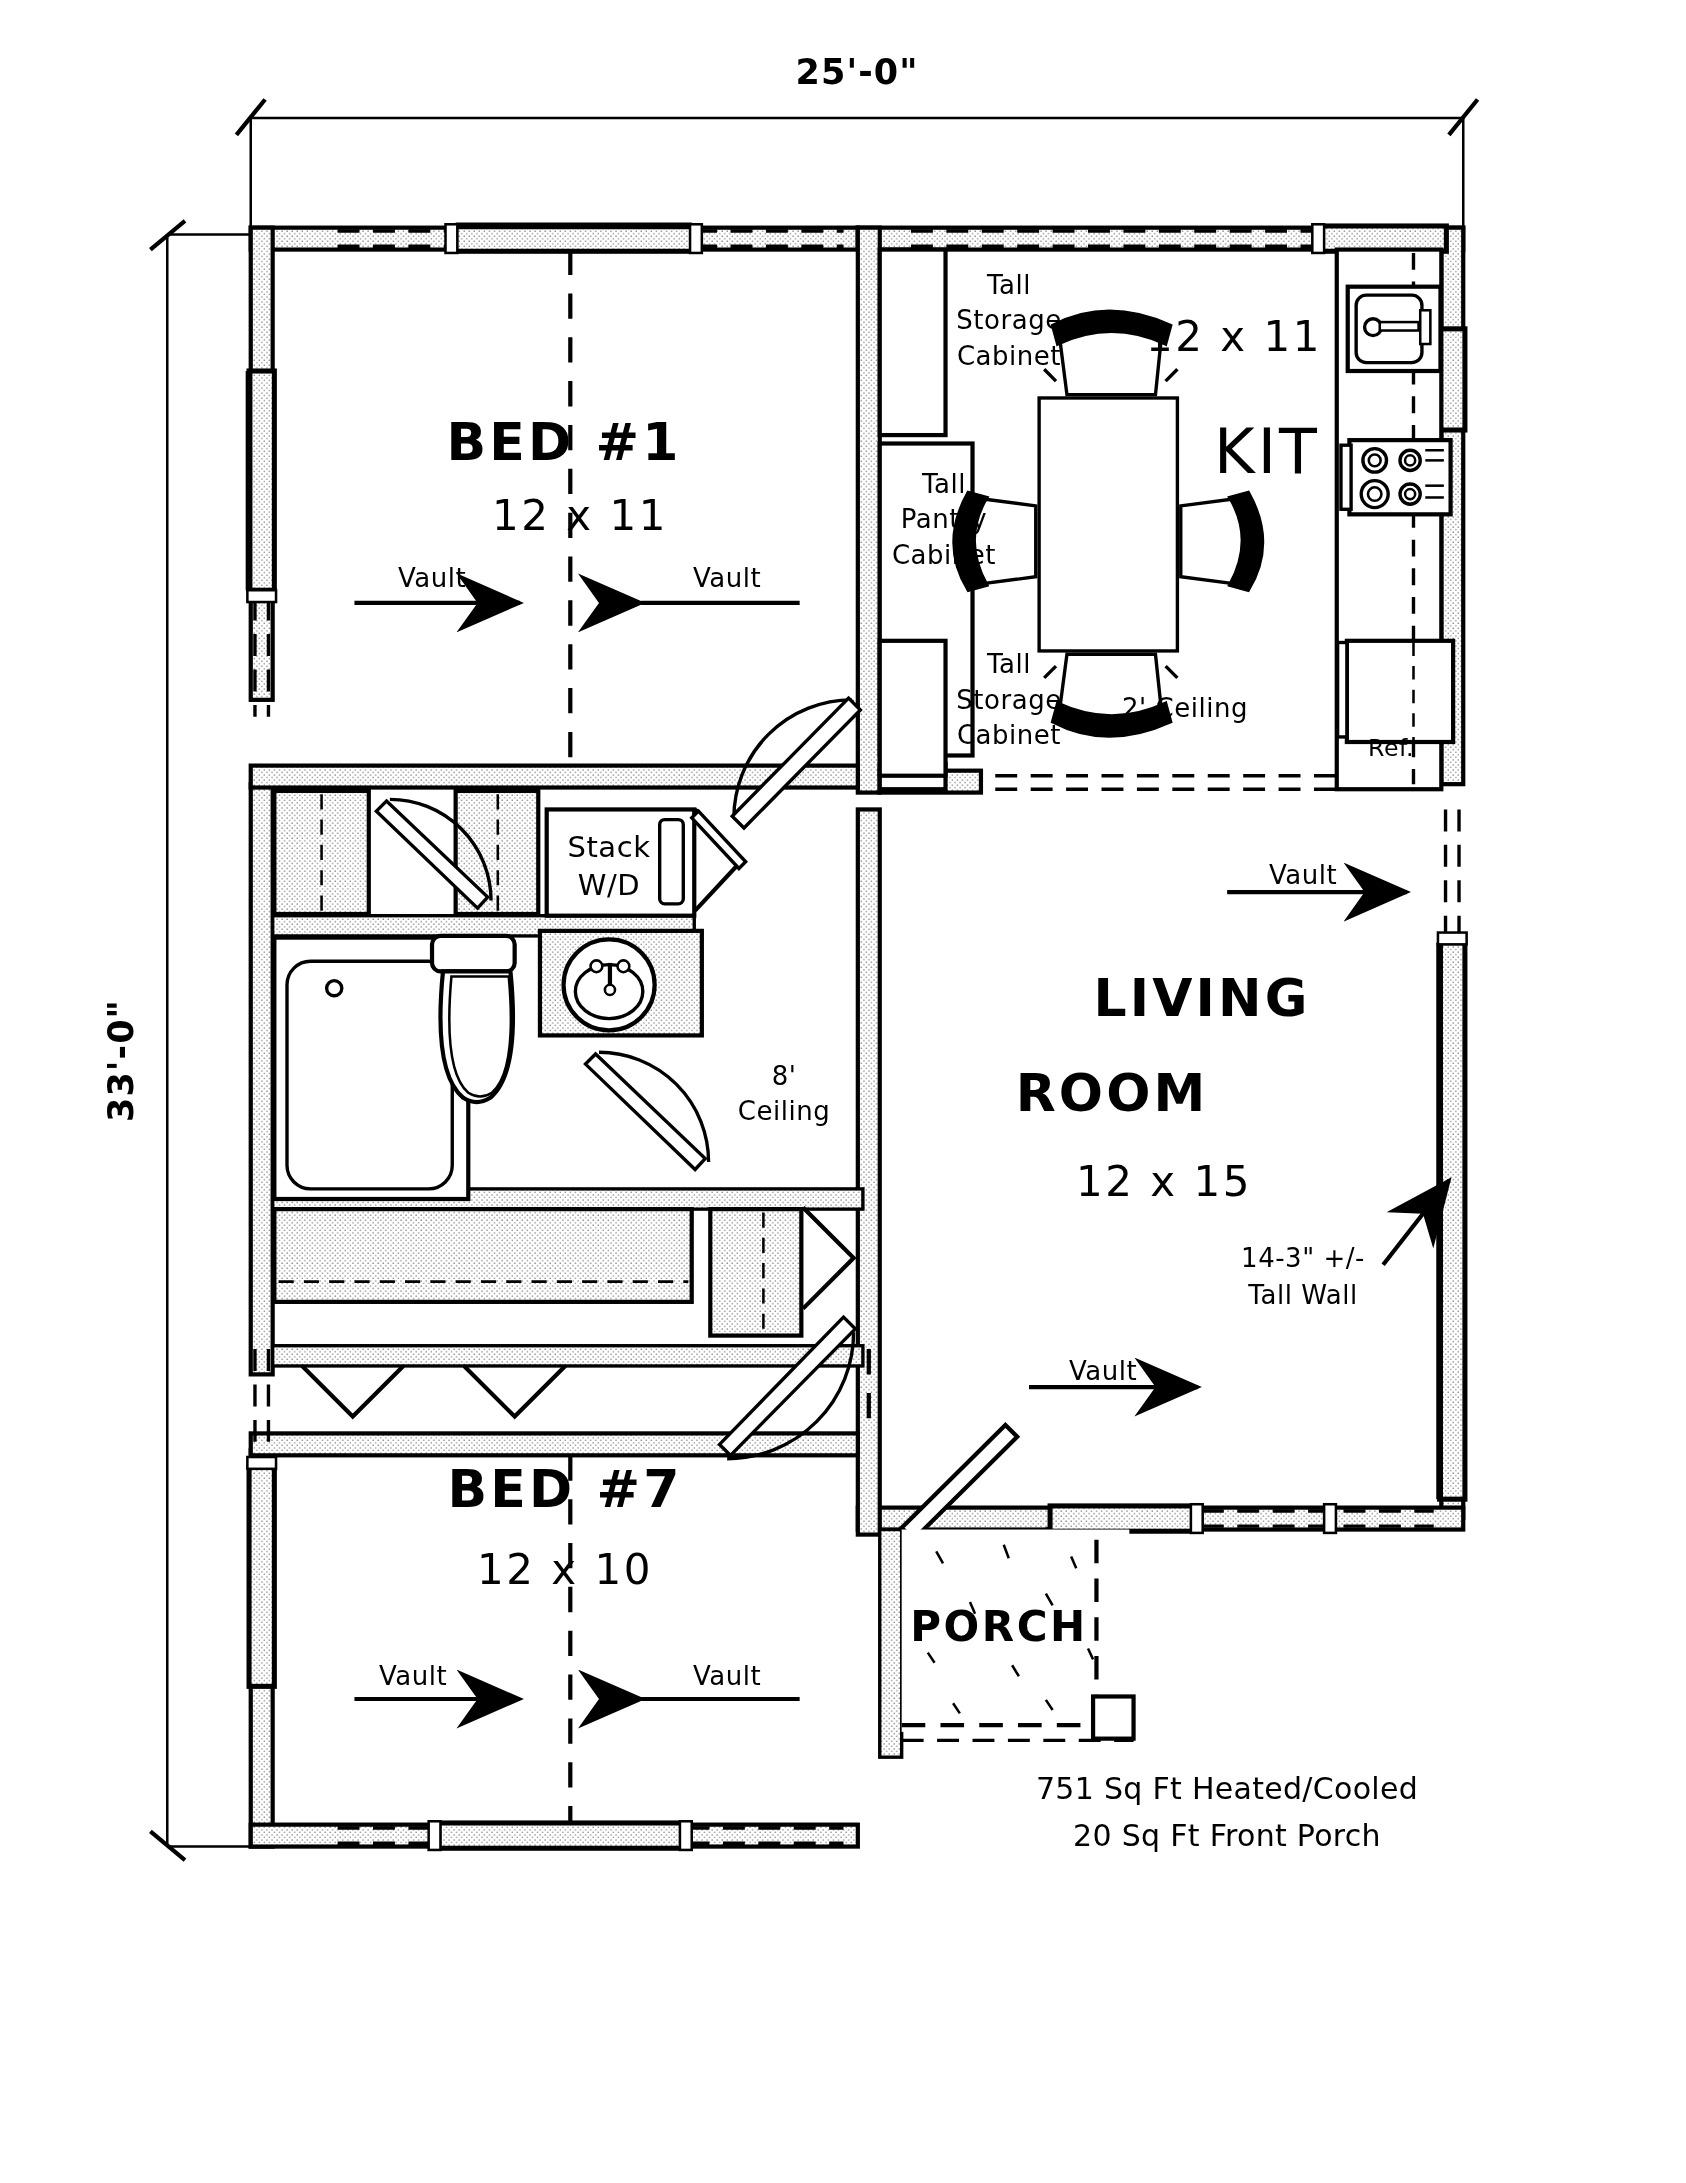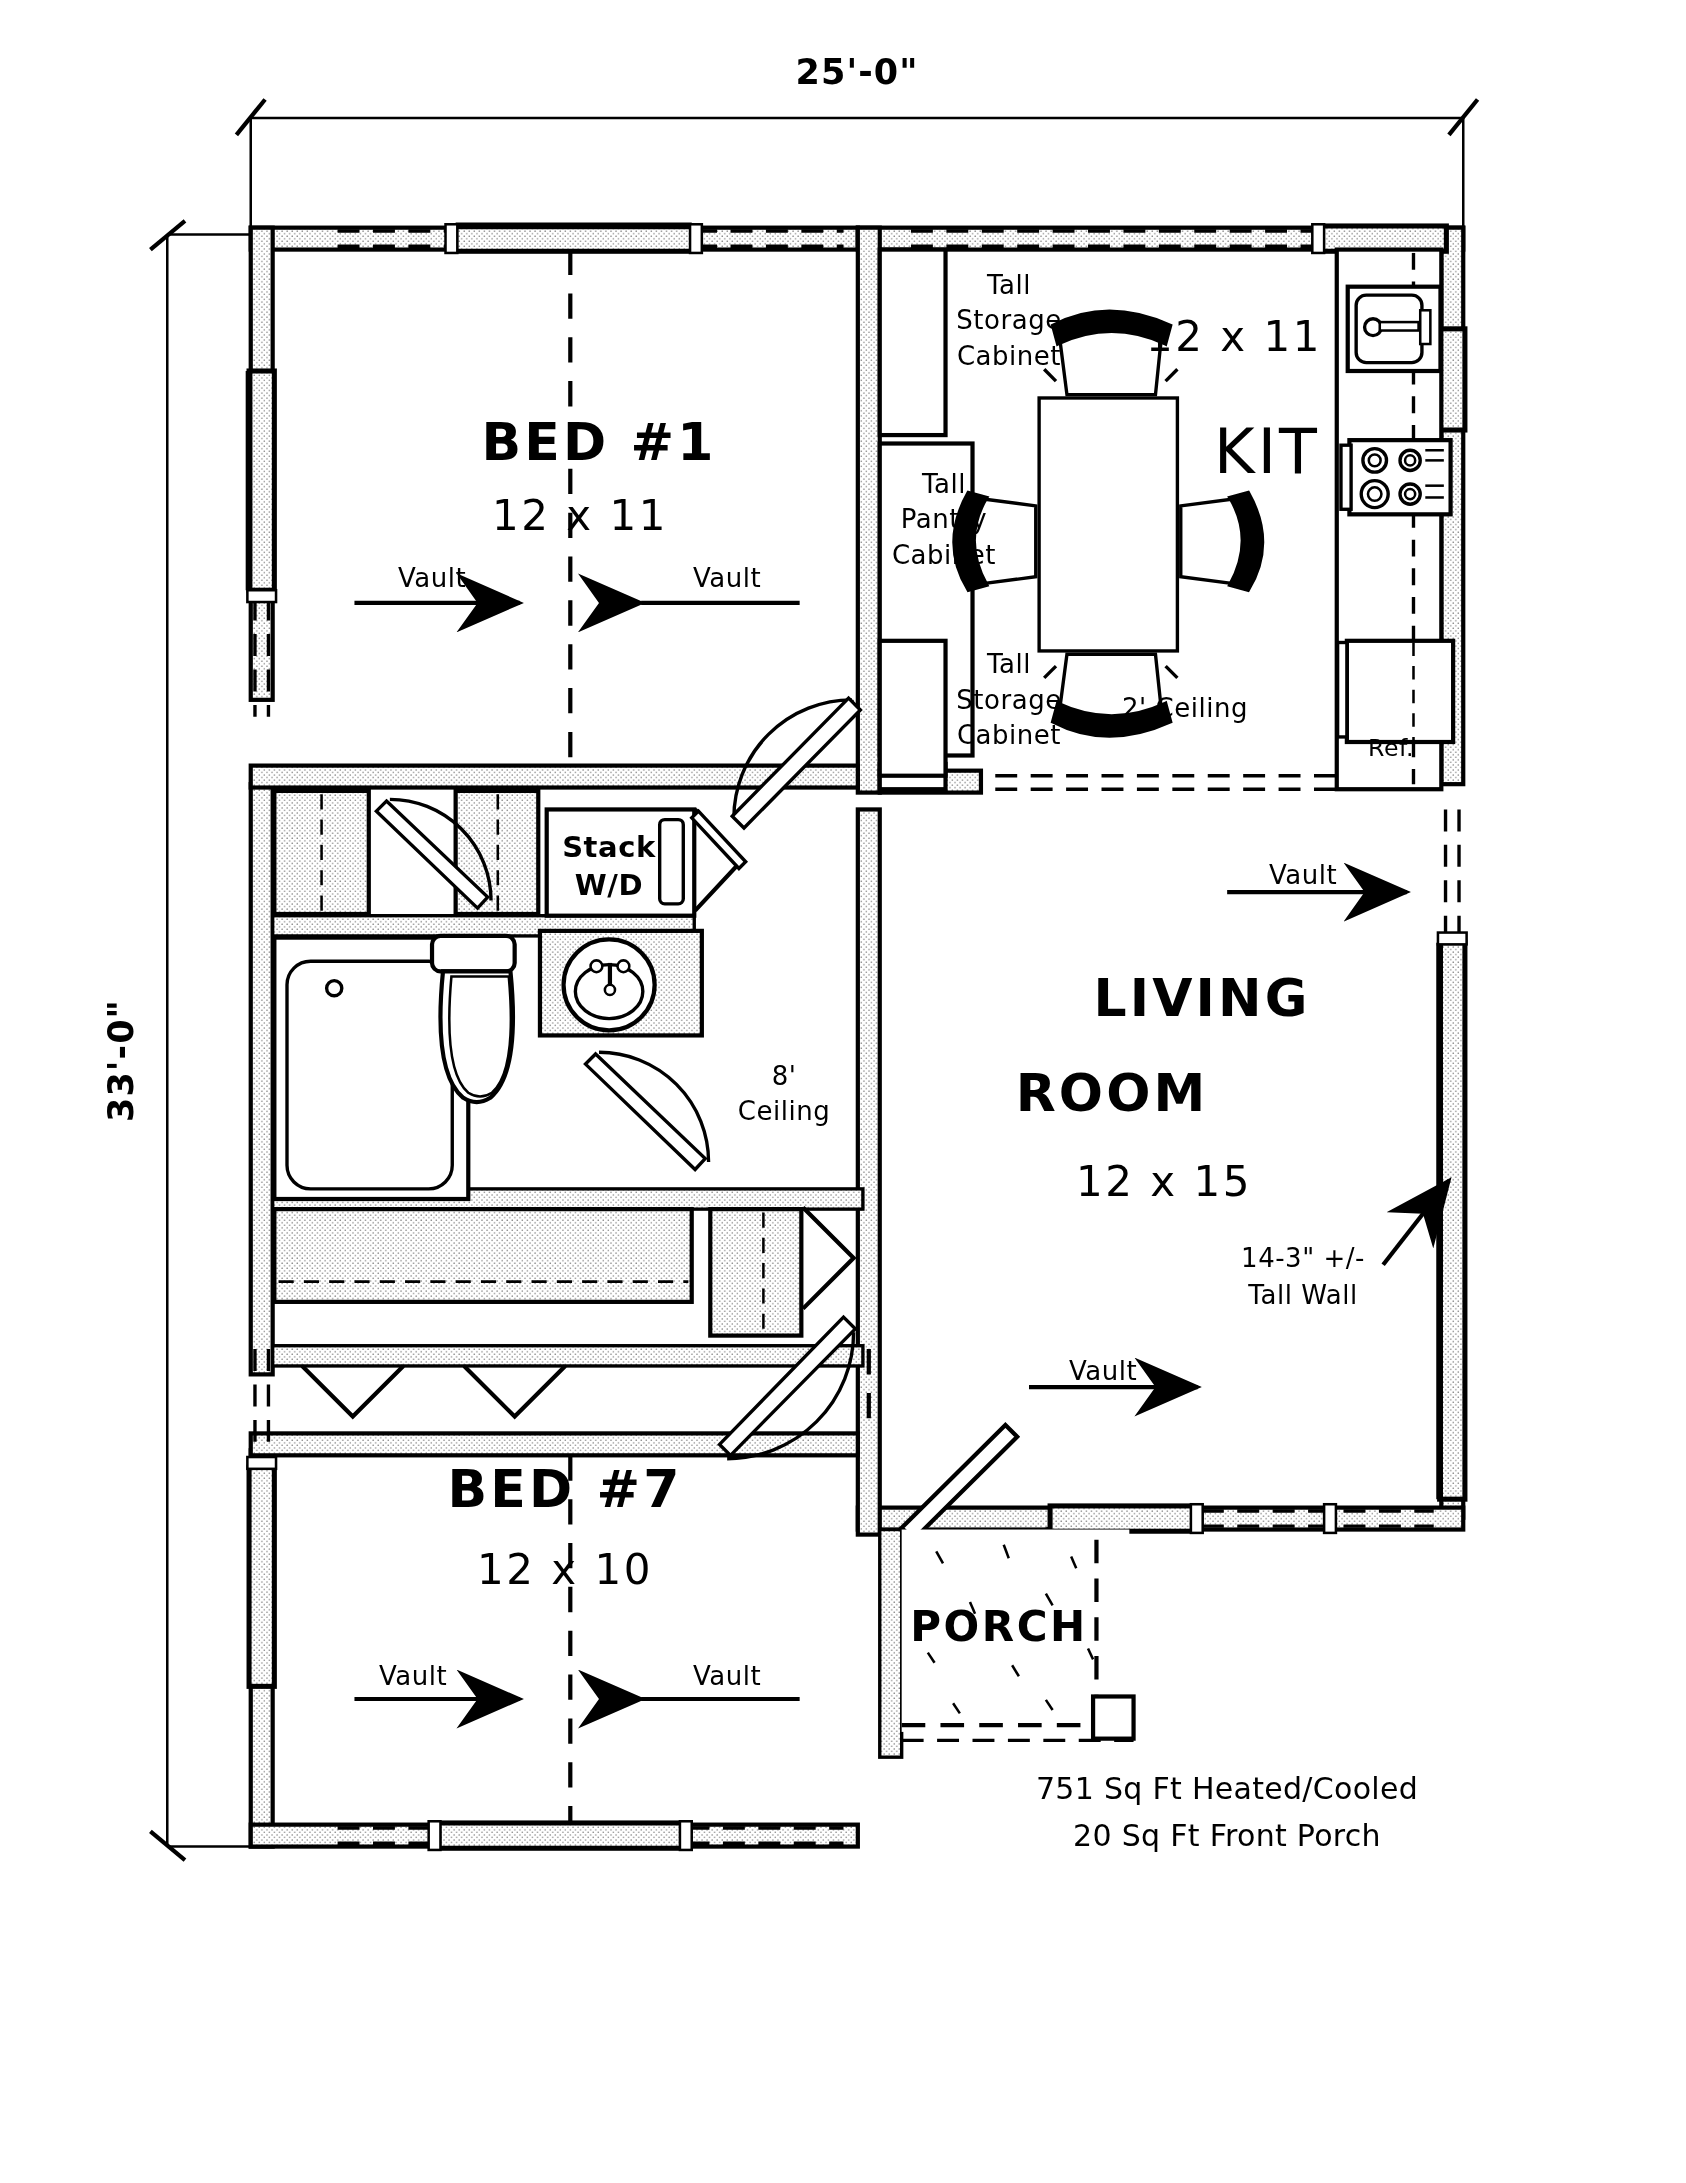--- a/index.html
+++ b/index.html
@@ -19,21 +19,21 @@
   .room-name{font-size:52px;font-weight:700;letter-spacing:0.06em;}
   .room-dim{font-size:42px;font-weight:400;letter-spacing:0.06em;}
   .note{font-size:26px;font-weight:400;line-height:1.18;text-align:center;}
   .vault{font-size:26px;font-weight:400;}
   .dimtxt{font-size:35px;font-weight:700;letter-spacing:0.03em;}
   .areatxt{font-size:30px;font-weight:400;letter-spacing:0.01em;}
   .title{font-size:66px;font-weight:400;letter-spacing:0.10em;}
   .kit{font-size:62px;font-weight:400;letter-spacing:0.05em;}
   .porch{font-size:42px;font-weight:700;letter-spacing:0.06em;}
   .ref{font-size:23.6px;font-weight:400;margin-top:21px;}
-  .stack{font-size:29px;font-weight:700;line-height:1.15;text-align:center;}
+  .stack{font-size:29px;font-weight:400;line-height:1.15;text-align:center;}
   .rot90{transform:rotate(-90deg);transform-origin:left top;}
   .ctr{transform:translateX(-50%);}
 </style>
 </head>
 <body>
 
 <div id="stage">
 
 <svg class="plan" viewBox="0 0 2000 2589">
   <defs>
@@ -382,21 +382,21 @@
   </g>
 
   <g stroke="#000" stroke-width="5" fill="none">
     <line x1="1640" y1="1500" x2="1718" y2="1400" marker-end="url(#arrR)"></line>
   </g>
 </svg>
 
 <div class="lbl dimtxt ctr" style="left:857px;top:52px;">25'-0"</div>
 <div class="lbl dimtxt rot90" style="left:101px;top:1122px;">33'-0"</div>
 
-<div class="lbl room-name ctr" style="left:599px;top:412px;">BED #1</div>
+<div class="lbl room-name ctr" style="left:564px;top:412px;">BED #1</div>
 <div class="lbl room-dim ctr" style="left:580px;top:491px;">12 x 11</div>
 <div class="lbl vault ctr" style="left:432px;top:563px;">Vault</div>
 <div class="lbl vault ctr" style="left:727px;top:563px;">Vault</div>
 
 <div class="lbl room-dim ctr" style="left:1234px;top:312px;">12 x 11</div>
 <div class="lbl kit ctr" style="left:1267px;top:415px;">KIT</div>
 <div class="lbl note ctr" style="left:1185px;top:693px;">2' Ceiling</div>
 
 <div class="lbl note ctr" style="left:1009px;top:270px;">Tall</div>
 <div class="lbl note ctr" style="left:1009px;top:305px;">Storage</div>

